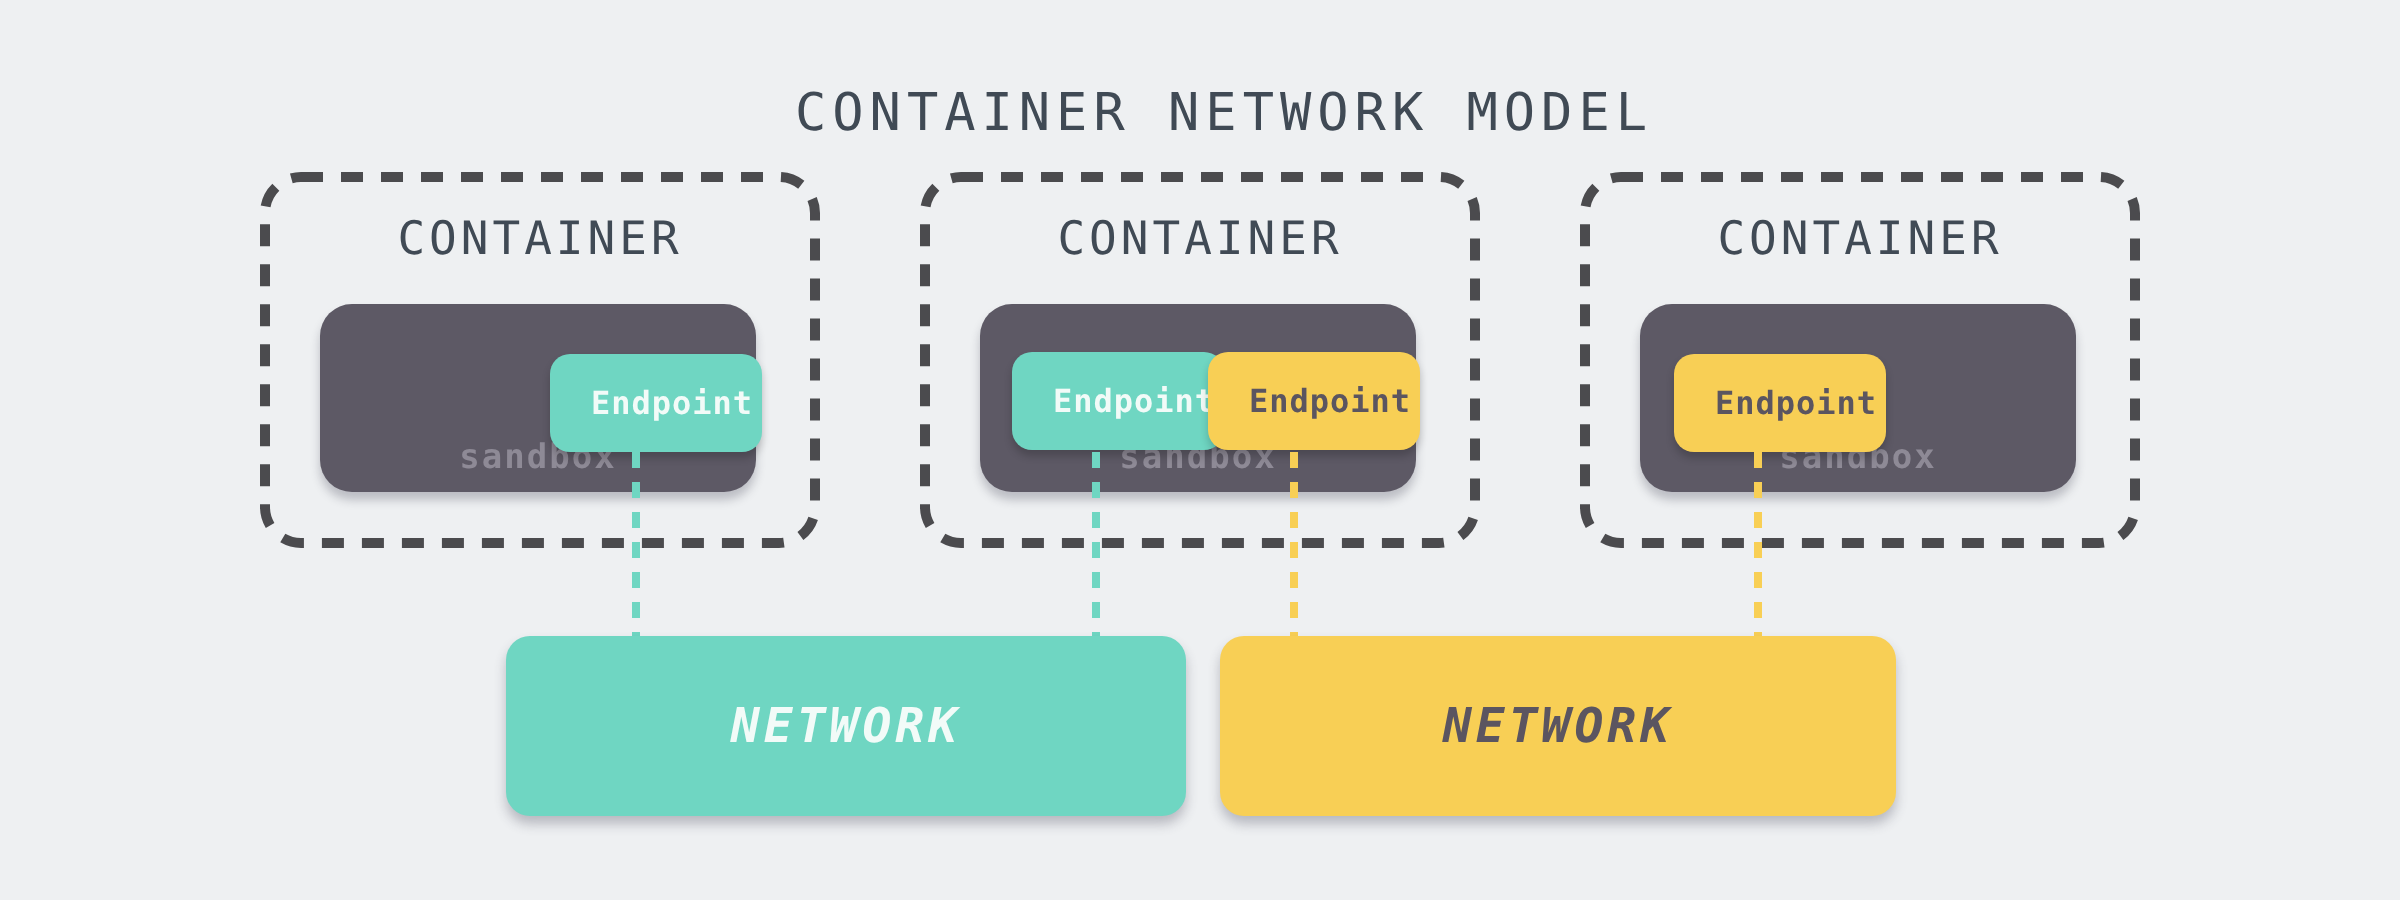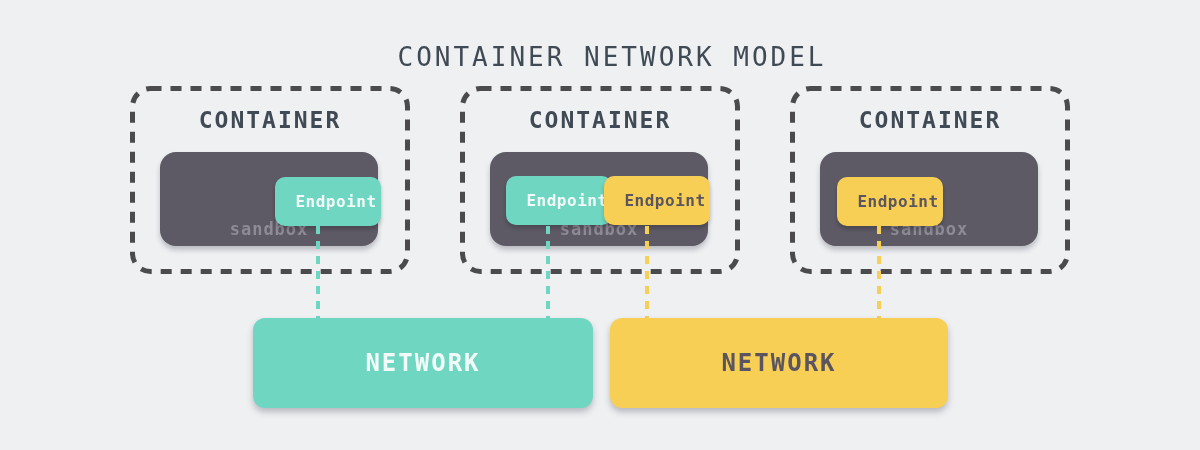--- a/index.html
+++ b/index.html
@@ -14,21 +14,21 @@
     position:absolute; top:30px; left:0; width:100%;
     margin:12px; text-align:center;
     font-size:26px; font-weight:normal; letter-spacing:3px;
     color: var(--heading-text, #404a55);
   }
   .cbox { position:absolute; top:86px; width:280px; height:188px; }
   .c1 { left:130px; } .c2 { left:460px; } .c3 { left:790px; }
   .cbox .border-svg { position:absolute; left:0; top:0; width:280px; height:188px; }
   .clabel {
     position:absolute; top:21px; left:0; width:100%;
-    text-align:center; font-size:23px; font-weight:bold; letter-spacing:2px;
+    text-align:center; font-size:23px; font-weight:normal; letter-spacing:2px;
     color: var(--heading-text, #404a55);
   }
   .sandbox {
     position:absolute; left:30px; top:66px; width:218px; height:94px;
     background: var(--sandbox-bg, #5d5965);
     border-radius:16px;
     box-shadow: 0 4px 5px rgba(40,40,60,0.25);
   }
   .sblabel {
     position:absolute; bottom:7px; left:0; width:100%;
@@ -54,20 +54,21 @@
   }
   .line.teal   { background-image: repeating-linear-gradient(180deg, var(--teal, #6fd6c2) 0 8px,  transparent 8px 15px); }
   .line.yellow { background-image: repeating-linear-gradient(180deg, var(--yellow, #f8cf55) 0 8px, transparent 8px 15px); }
   .l1 { left:316px; } .l2 { left:546px; } .l3 { left:645px; } .l4 { left:877px; }
   .network {
     position:absolute; top:318px; height:90px;
     display:flex; align-items:center; justify-content:center;
     font-size:24px; font-weight:bold; letter-spacing:2px;
     border-radius:12px;
     box-shadow: 0 4px 6px rgba(60,60,80,0.3);
+    font-style: italic;
   }
   .net-teal   { left:253px; width:340px; background: var(--teal, #6fd6c2);  color: var(--light-text, #ffffff); }
   .net-yellow { left:610px; width:338px; background: var(--yellow, #f8cf55); color: var(--dark-text, #5b5560); }
 </style>
 </head>
 <body>
 
 <div class="canvas">
 
   <h1 class="title">CONTAINER NETWORK MODEL</h1>

